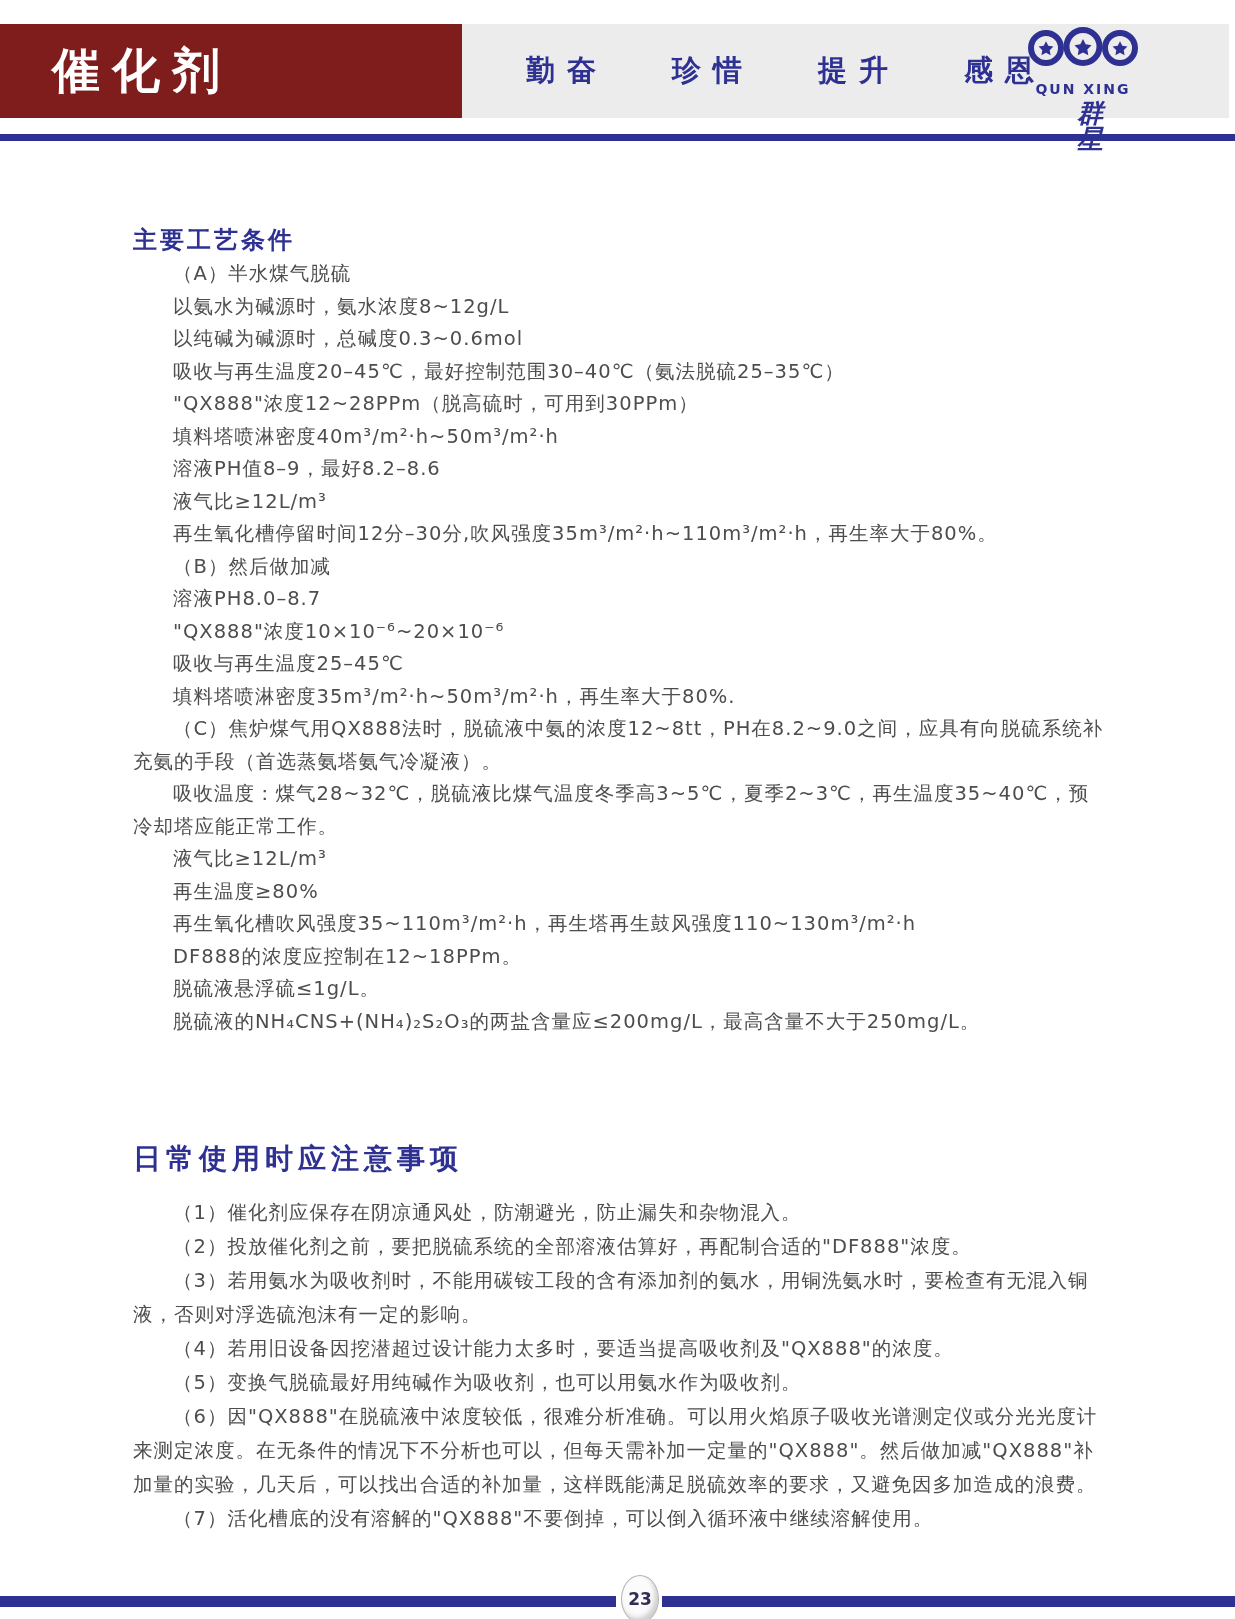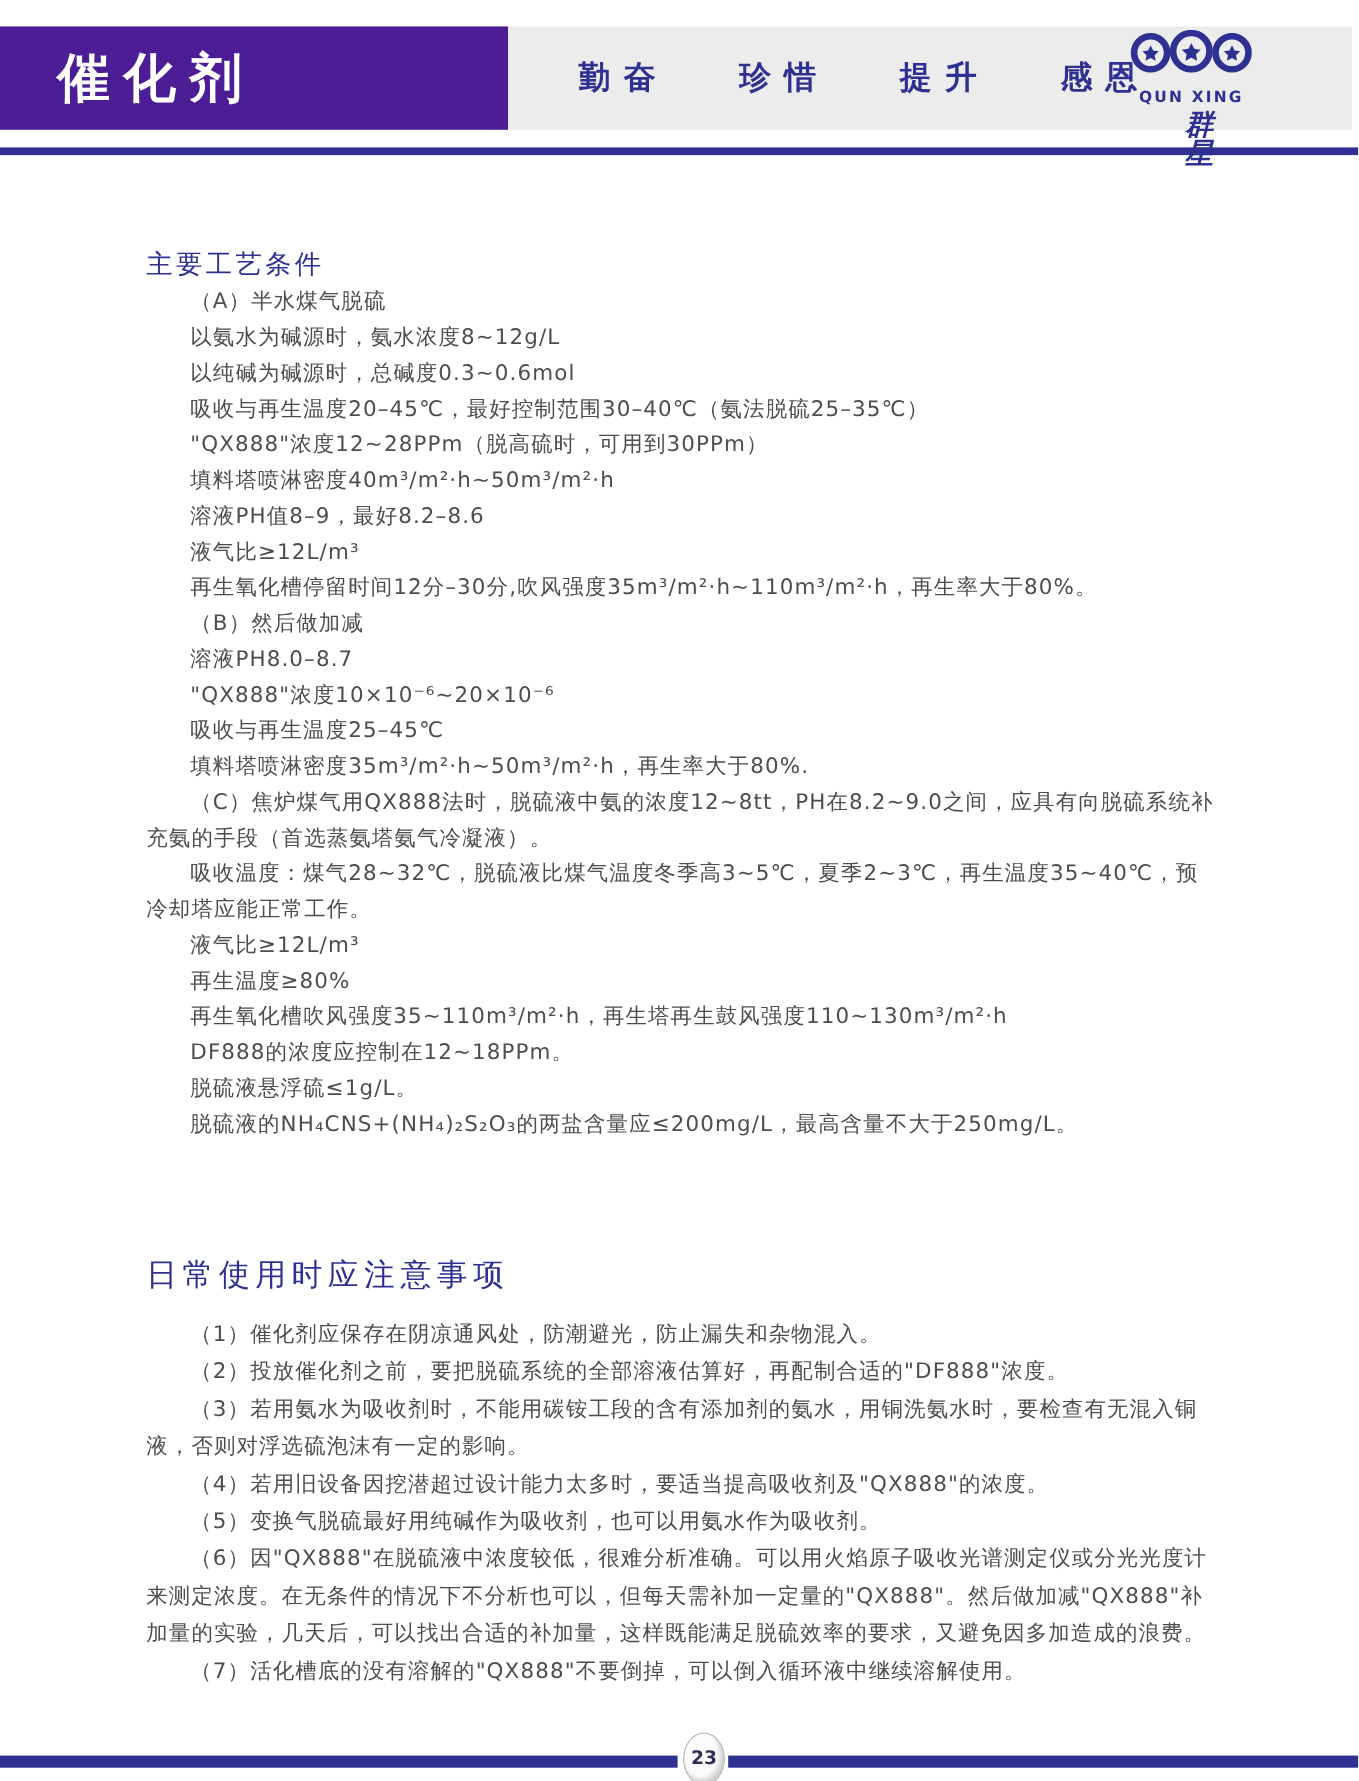--- a/index.html
+++ b/index.html
@@ -3,34 +3,34 @@
 <meta charset="utf-8">
 <style>
   html,body{margin:0;padding:0;background:#fff;}
   .page{
     position:relative;width:1235px;height:1619px;background:#ffffff;overflow:hidden;
     font-family:"DejaVu Sans","Liberation Sans",sans-serif;
   }
   
   .brand-bar{position:absolute;top:24px;left:0;right:0;height:94px;display:flex;}
   .title-box{
-    box-sizing:border-box;width:462px;height:100%;background:#4c1d95;color:#ffffff;
+    box-sizing:border-box;width:462px;height:100%;background:#7f1d1d;color:#ffffff;
     display:flex;align-items:center;padding-left:52px;
     font-size:48px;font-weight:bold;letter-spacing:12px;
   }
   .gray-band{flex:1;background:#ececec;margin-right:6px;position:relative;display:flex;align-items:center;}
   .slogan{display:flex;gap:64px;margin-left:64px;color:#2e3192;font-weight:bold;font-size:29px;}
   .slogan span{letter-spacing:12px;}
   .logo{position:absolute;right:88px;top:3px;width:116px;text-align:center;color:#2e3192;line-height:1;}
   .logo svg{display:block;margin:0 auto;}
   .logo-latin{font-size:14px;font-weight:bold;letter-spacing:2px;margin-top:13px;}
   .logo-cn{font-size:26px;font-weight:bold;font-style:italic;font-family:Liberation Sans, sans-serif;letter-spacing:18px;margin-top:4px;margin-left:32px;}
   .header-rule{position:absolute;top:134px;left:0;right:0;height:7px;background:#2e3192;}
   
-  .sec-head{position:absolute;left:133px;margin:0;color:#2e3192;font-weight:normal;}
+  .sec-head{position:absolute;left:133px;margin:0;color:#2e3192;font-weight:bold;}
   #s1-head{top:224px;font-size:24px;letter-spacing:3px;}
   #s2-head{top:1140px;font-size:28px;letter-spacing:5px;}
   .sec-body{position:absolute;left:133px;width:975px;}
   #s1-body{top:258px;}
   #s2-body{top:1196px;}
   .para{margin:0;color:#4d4d4d;font-size:19.5px;letter-spacing:1px;text-indent:40px;}
   #s1-body .para{line-height:32.5px;}
   #s2-body .para{line-height:34px;}
   
   .footer-bar{position:absolute;height:11px;background:#2e3192;top:1596px;}

